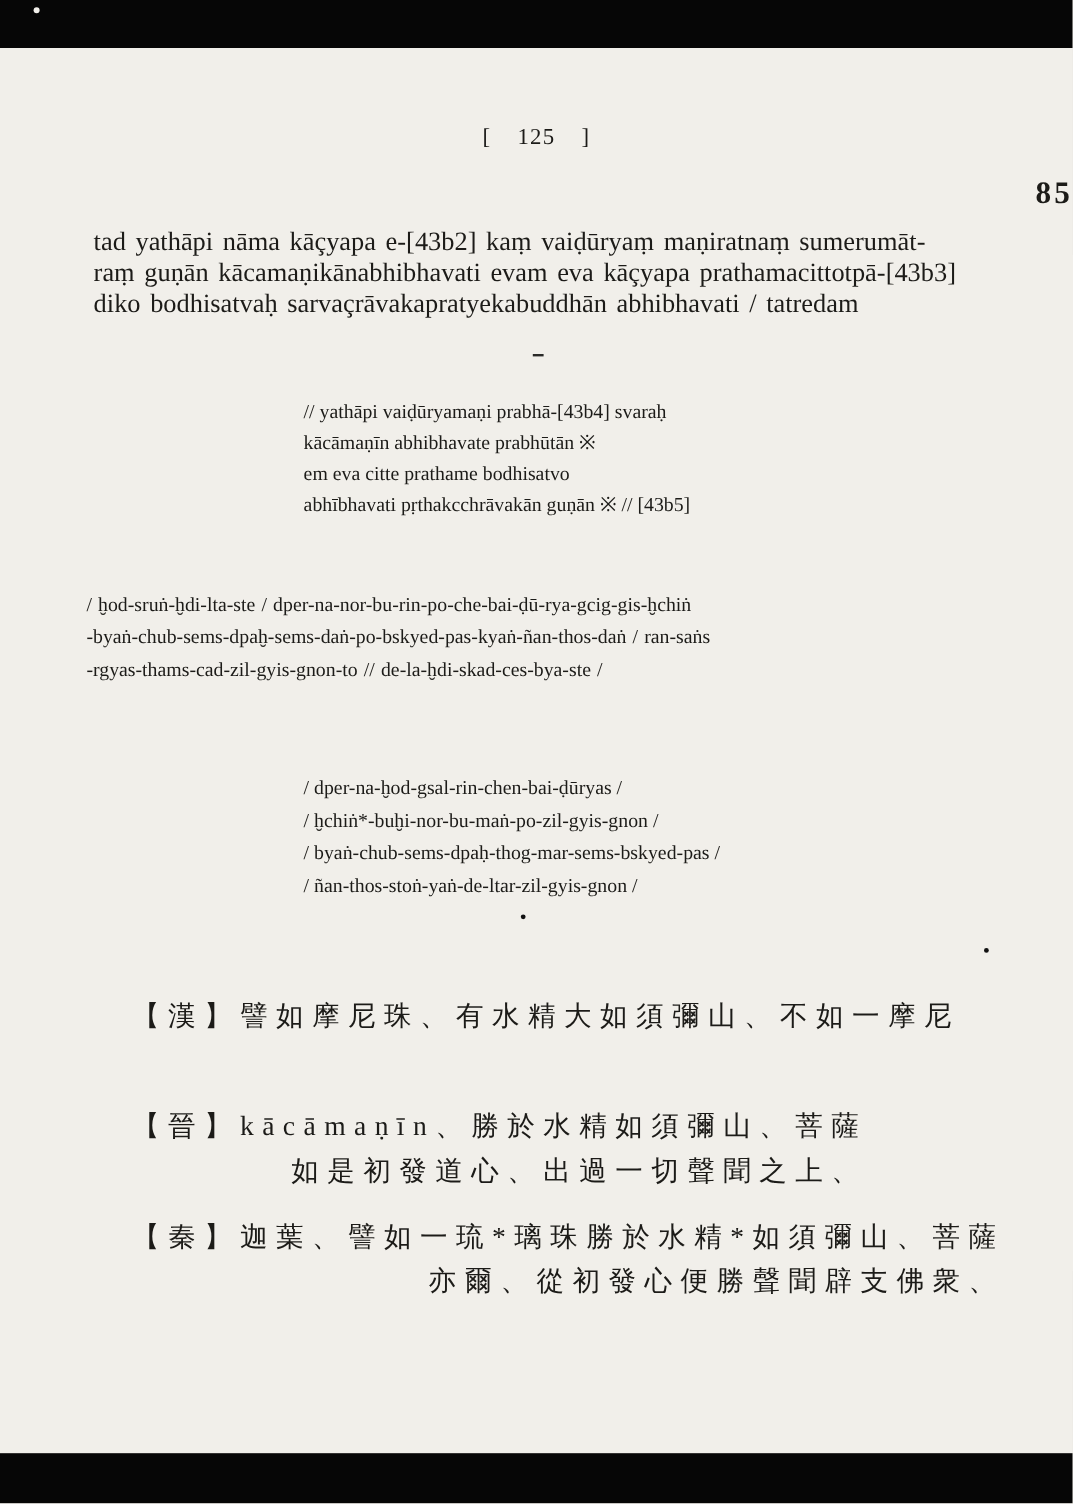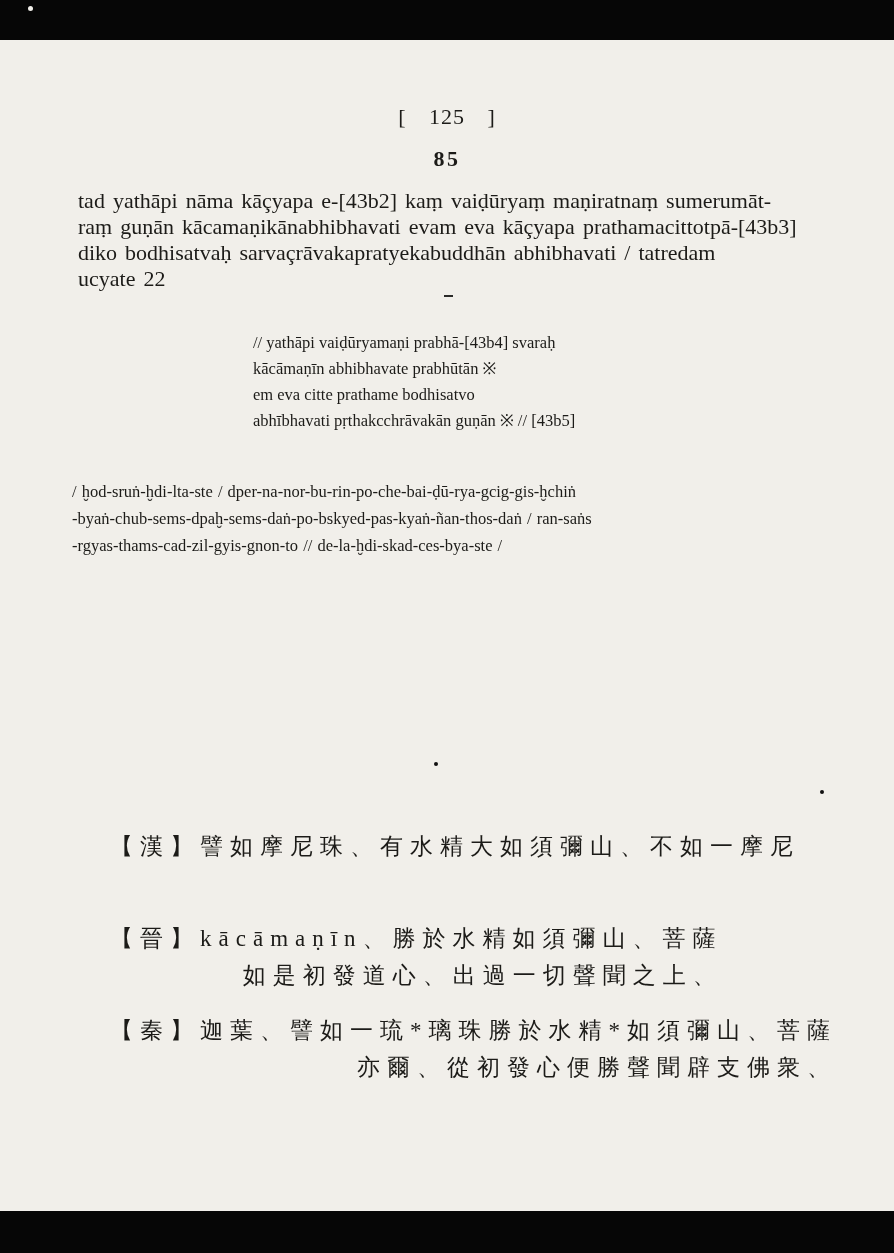--- a/index.html
+++ b/index.html
@@ -14,33 +14,33 @@
     color: #1c1b18;
   }
   .scan-bar { position: absolute; left: 0; width: 894px; background: #060606; }
   .scan-bar.top { top: 0; height: 40px; }
   .scan-bar.bottom { top: 1211px; height: 42px; }
   .speck { position: absolute; background: #111; border-radius: 50%; }
   .speck.white { background: #f1efea; }
 
   .pagenum {
     position: absolute; top: 104px; left: 0; width: 100%;
-    text-align: center; font-size: 22px; word-spacing: 16px; letter-spacing: 1px;
+    text-align: center; font-size: 19px; word-spacing: 16px; letter-spacing: 1px;
   }
   .section {
     position: absolute; top: 146px; left: 0; width: 100%;
-    text-align: center; font-size: 22px; font-weight: bold; letter-spacing: 2.5px;
+    text-align: right; font-size: 26px; font-weight: bold; letter-spacing: 2.5px;
   }
 
   .textblock { position: absolute; white-space: nowrap; }
   .textblock .line { white-space: nowrap; }
 
   .sanskrit-prose { top: 188px; left: 78px; font-size: 22px; line-height: 26px; word-spacing: 2.5px; }
   .sanskrit-verse { top: 330px; left: 253px; font-size: 16.5px; line-height: 26px; }
-  .tibetan-prose  { top: 478px; left: 72px;  font-size: 16.5px; line-height: 27px; word-spacing: 1px; }
+  .tibetan-prose  { top: 490px; left: 72px;  font-size: 16.5px; line-height: 27px; word-spacing: 1px; }
   .tibetan-verse  { top: 643px; left: 253px; font-size: 16.5px; line-height: 27px; }
 
   .chinese-block { position: absolute; left: 75px; font-size: 23px; line-height: 37px; letter-spacing: 7px; font-weight: 500; text-align: right; }
   .chinese-block .line.indent { margin-left: 35px; }
   .cn-1 { top: 828px; }
   .cn-2 { top: 920px; }
   .cn-3 { top: 1012px; }
 
   .stray-dash { position: absolute; top: 295px; left: 444px; width: 9px; height: 2px; background: #2a2a28; }
   .dot-mid { top: 762px; left: 434px; width: 4px; height: 4px; }
@@ -56,38 +56,43 @@
   <span class="speck white dot-topbar"></span>
   <div class="scan-bar bottom"></div>
 
   <div class="pagenum">[ 125 ]</div>
   <div class="section">85</div>
 
   <div class="textblock sanskrit-prose">
     <div class="line">tad yathāpi nāma kāçyapa e-[43b2] kaṃ vaiḍūryaṃ maṇiratnaṃ sumerumāt-</div>
     <div class="line">raṃ guṇān kācamaṇikānabhibhavati evam eva kāçyapa prathamacittotpā-[43b3]</div>
     <div class="line">diko  bodhisatvaḥ  sarvaçrāvakapratyekabuddhān  abhibhavati  /  tatredam</div>
-    <div class="line">ucyate 22</div>
   </div>
 
   <div class="stray-dash"></div>
 
   <div class="textblock sanskrit-verse">
     <div class="line">// yathāpi vaiḍūryamaṇi prabhā-[43b4] svaraḥ</div>
     <div class="line">kācāmaṇīn abhibhavate prabhūtān ※</div>
     <div class="line">em eva citte prathame bodhisatvo</div>
     <div class="line">abhībhavati pṛthakcchrāvakān guṇān ※ // [43b5]</div>
   </div>
 
   <div class="textblock tibetan-prose">
     <div class="line">/ ḫod-sruṅ-ḫdi-lta-ste / dper-na-nor-bu-rin-po-che-bai-ḍū-rya-gcig-gis-ḫchiṅ</div>
     <div class="line">-byaṅ-chub-sems-dpaḫ-sems-daṅ-po-bskyed-pas-kyaṅ-ñan-thos-daṅ / ran-saṅs</div>
     <div class="line">-rgyas-thams-cad-zil-gyis-gnon-to // de-la-ḫdi-skad-ces-bya-ste /</div>
   </div>
 
+  <div class="textblock tibetan-verse">
+    <div class="line">/ dper-na-ḫod-gsal-rin-chen-bai-ḍūryas /</div>
+    <div class="line">/ ḫchiṅ*-buḫi-nor-bu-maṅ-po-zil-gyis-gnon /</div>
+    <div class="line">/ byaṅ-chub-sems-dpaḥ-thog-mar-sems-bskyed-pas /</div>
+    <div class="line">/ ñan-thos-stoṅ-yaṅ-de-ltar-zil-gyis-gnon /</div>
+  </div>
 
   <span class="speck dot-mid"></span>
   <span class="speck dot-right"></span>
 
   <div class="chinese-block cn-1">
     <div class="line indent">【漢】譬如摩尼珠、有水精大如須彌山、不如一摩尼</div>
   </div>
 
   <div class="chinese-block cn-2">
     <div class="line indent">【晉】kācāmaṇīn、勝於水精如須彌山、菩薩</div>

